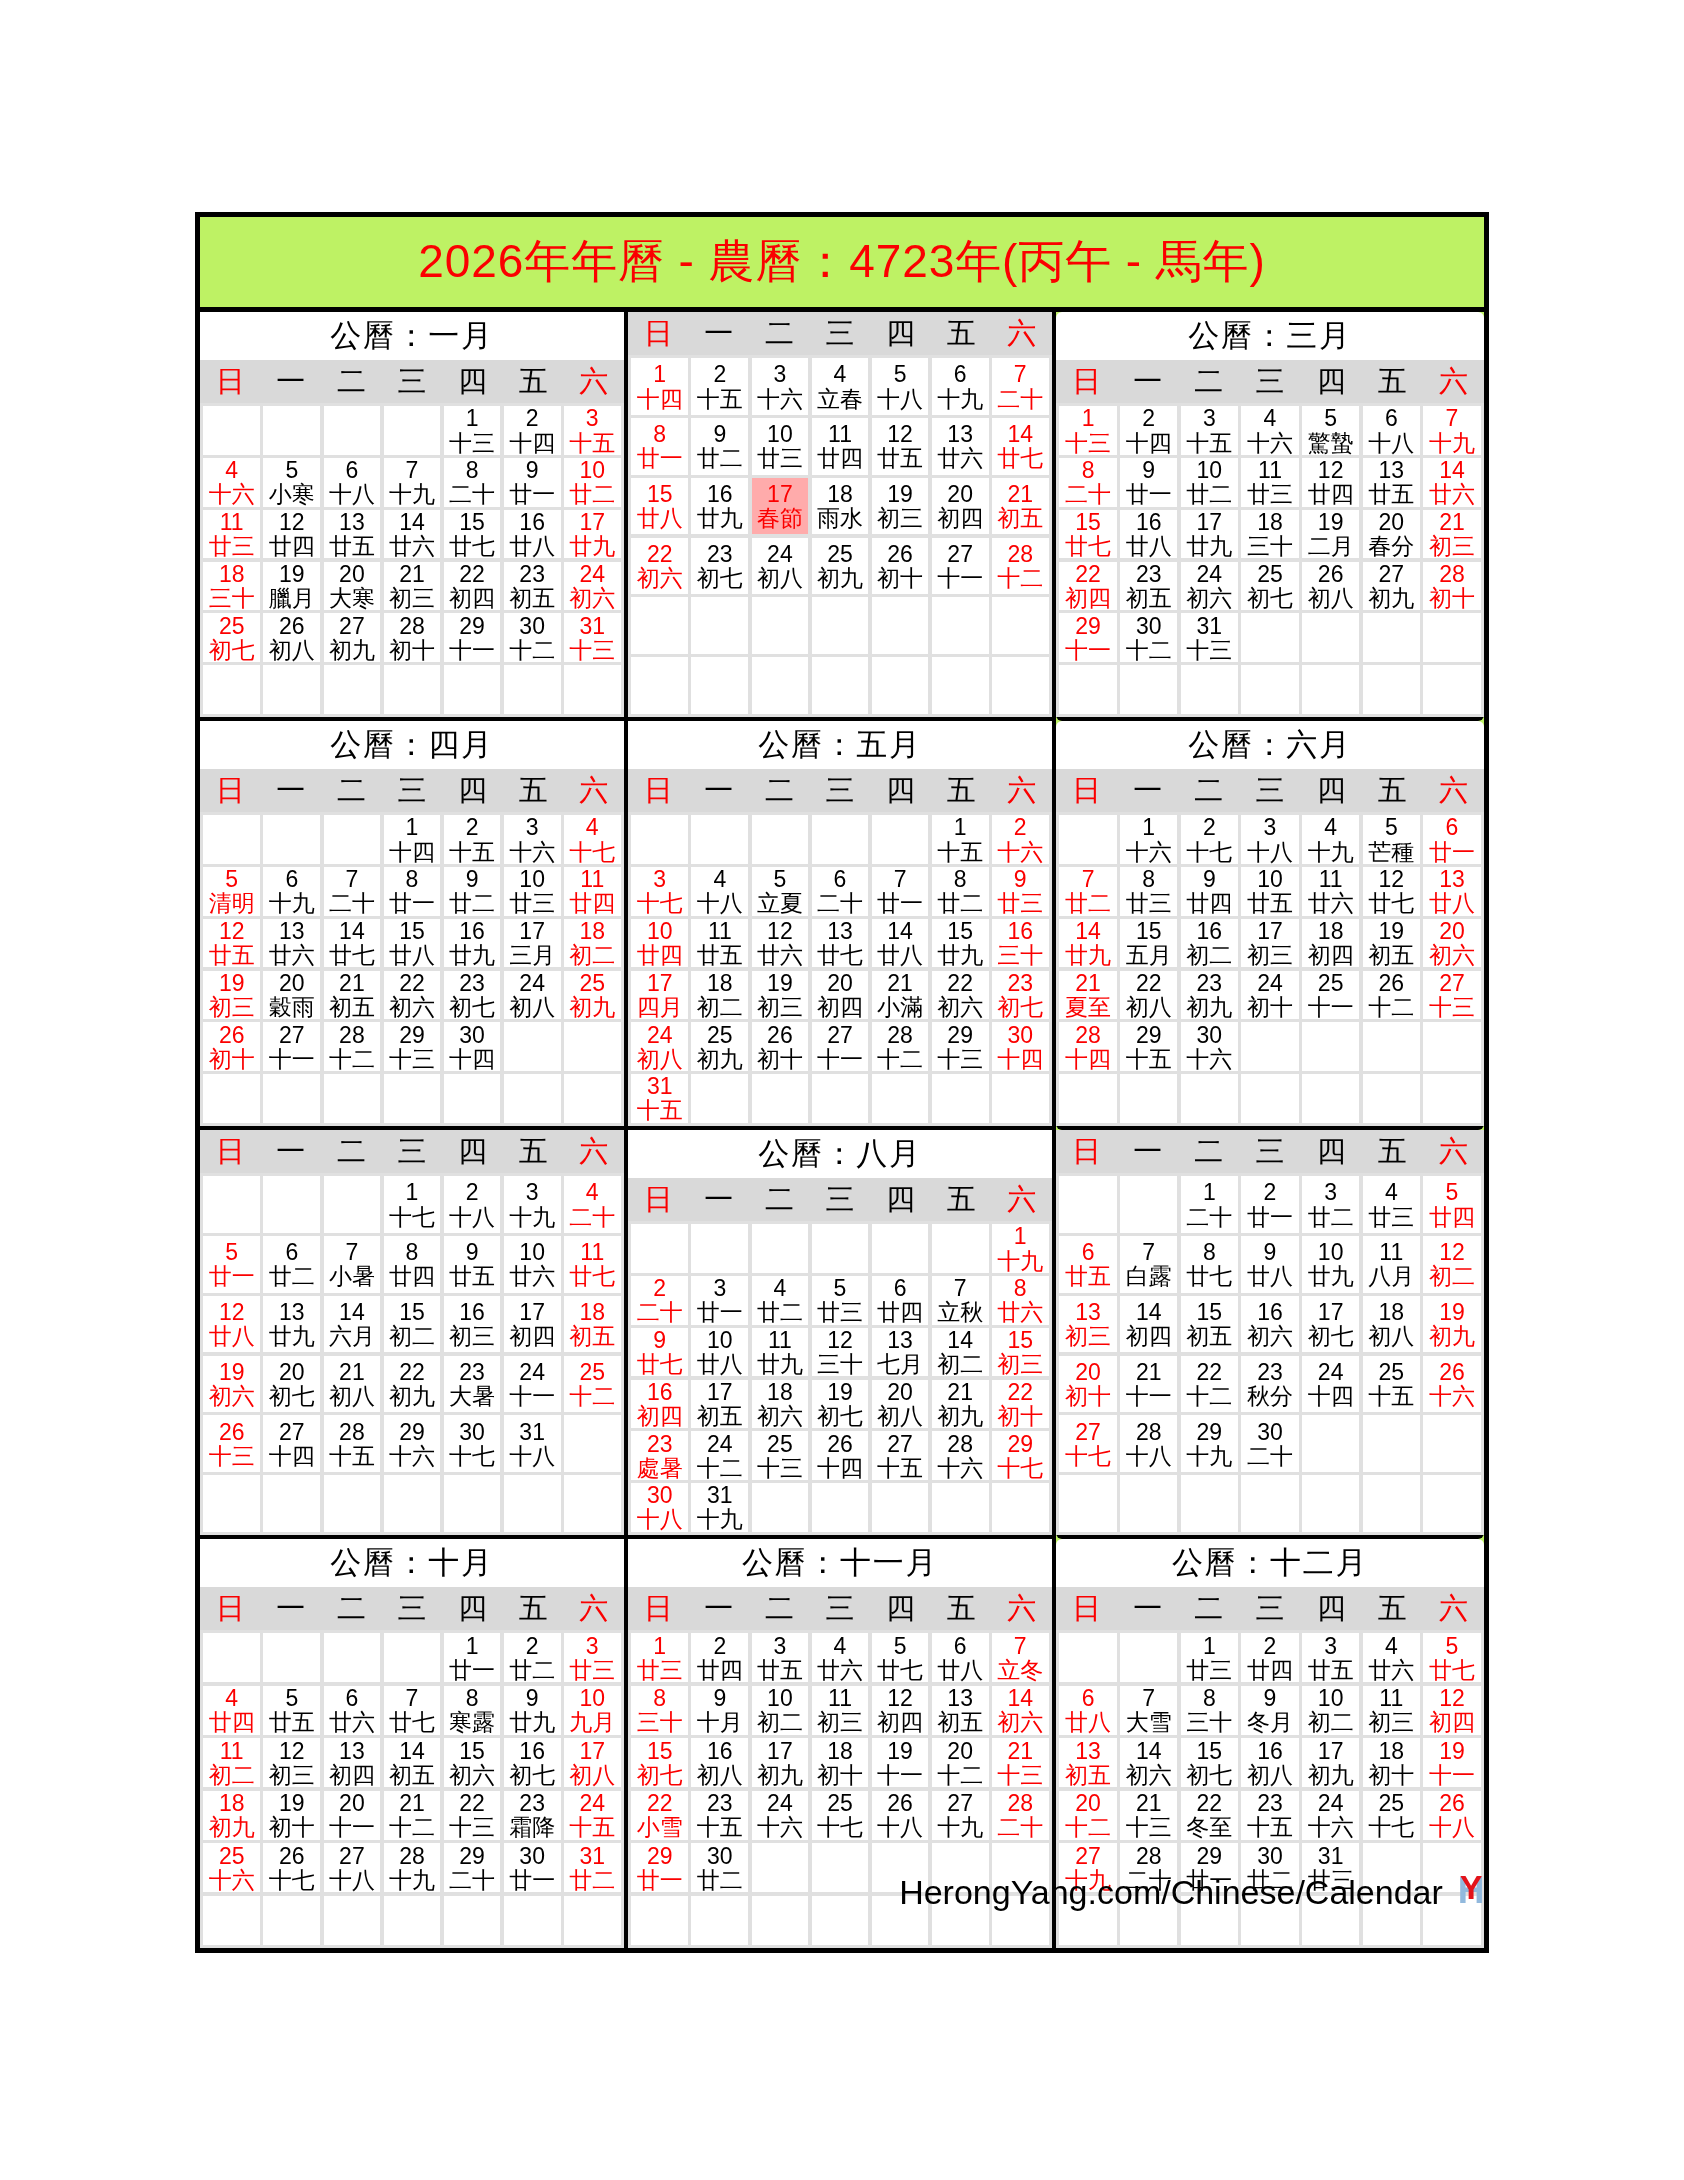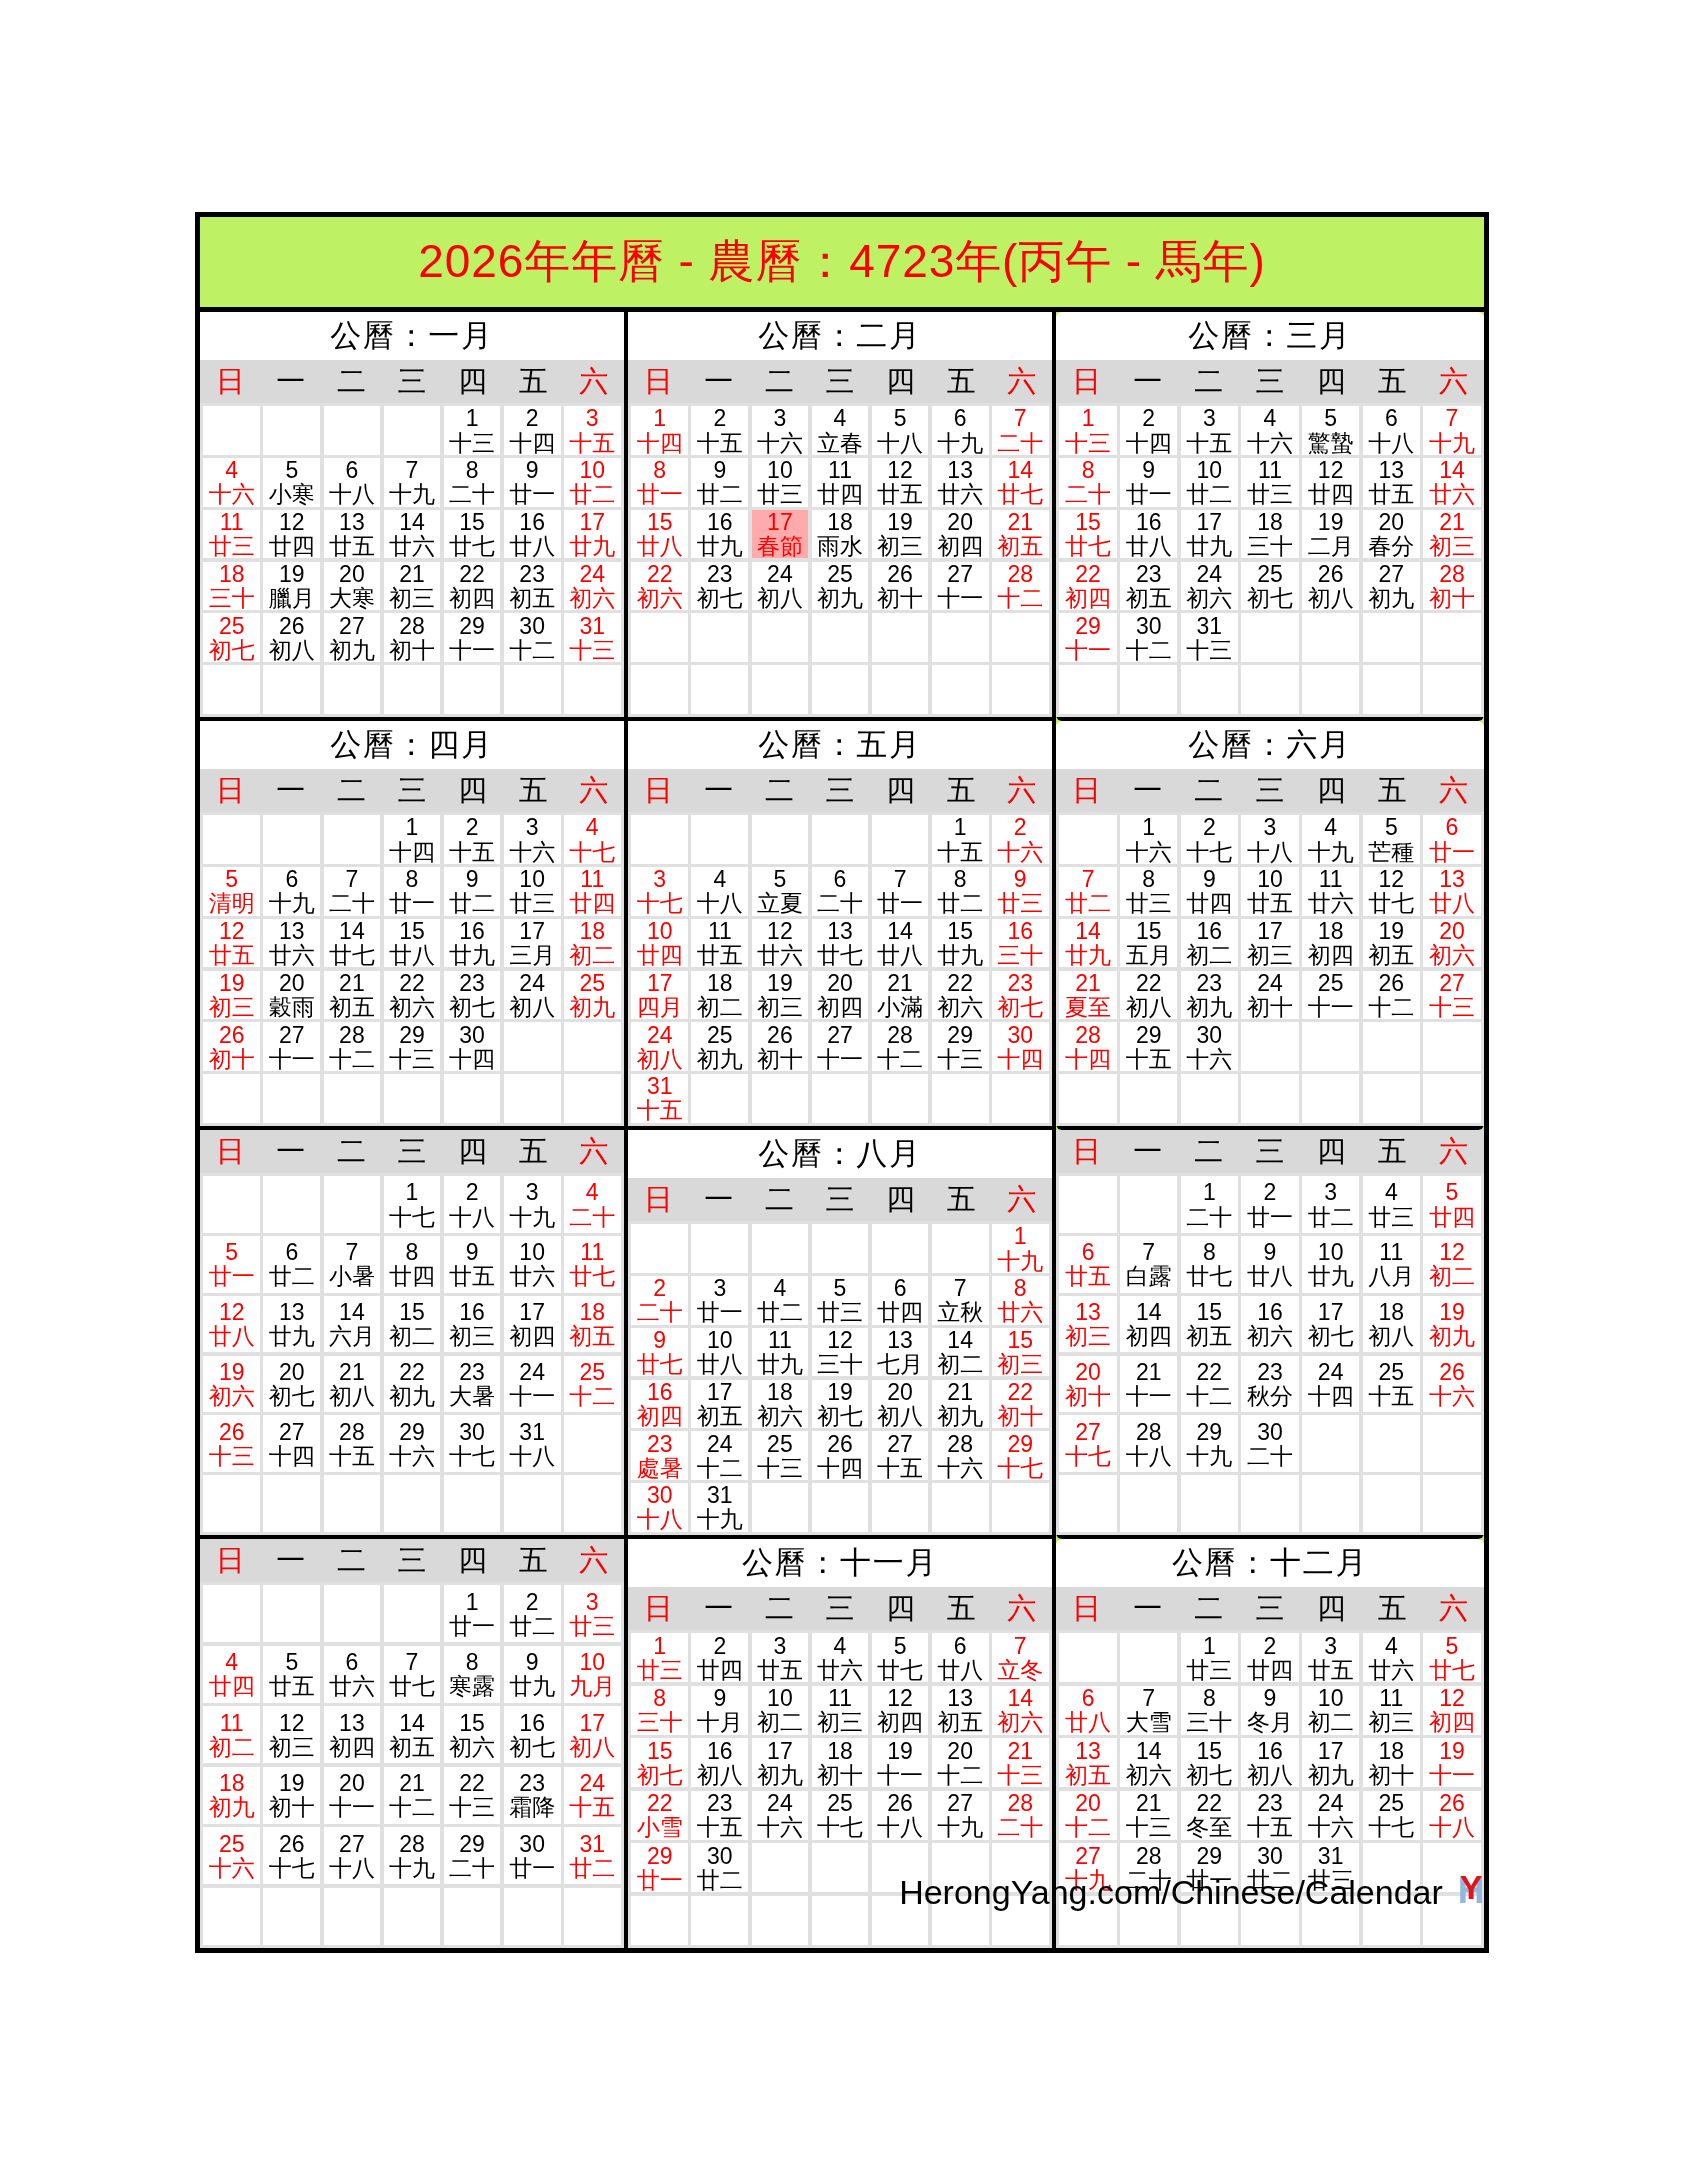--- a/index.html
+++ b/index.html
@@ -215,21 +215,20 @@
           <div class="cell empty"></div>
           <div class="cell empty"></div>
           <div class="cell empty"></div>
           <div class="cell empty"></div>
           <div class="cell empty"></div>
           <div class="cell empty"></div>
           <div class="cell empty"></div>
         </div>
   </section>
       <section class="month">
-    <div class="m-header">公曆：二月</div>
     <div class="weekdays">
           <div class="wd red">日</div>
           <div class="wd">一</div>
           <div class="wd">二</div>
           <div class="wd">三</div>
           <div class="wd">四</div>
           <div class="wd">五</div>
           <div class="wd red">六</div>
         </div>
     <div class="weeks">
@@ -1387,20 +1386,21 @@
           <div class="cell empty"></div>
           <div class="cell empty"></div>
           <div class="cell empty"></div>
           <div class="cell empty"></div>
           <div class="cell empty"></div>
           <div class="cell empty"></div>
           <div class="cell empty"></div>
         </div>
   </section>
       <section class="month">
+    <div class="m-header">公曆：十月</div>
     <div class="weekdays">
           <div class="wd red">日</div>
           <div class="wd">一</div>
           <div class="wd">二</div>
           <div class="wd">三</div>
           <div class="wd">四</div>
           <div class="wd">五</div>
           <div class="wd red">六</div>
         </div>
     <div class="weeks">

